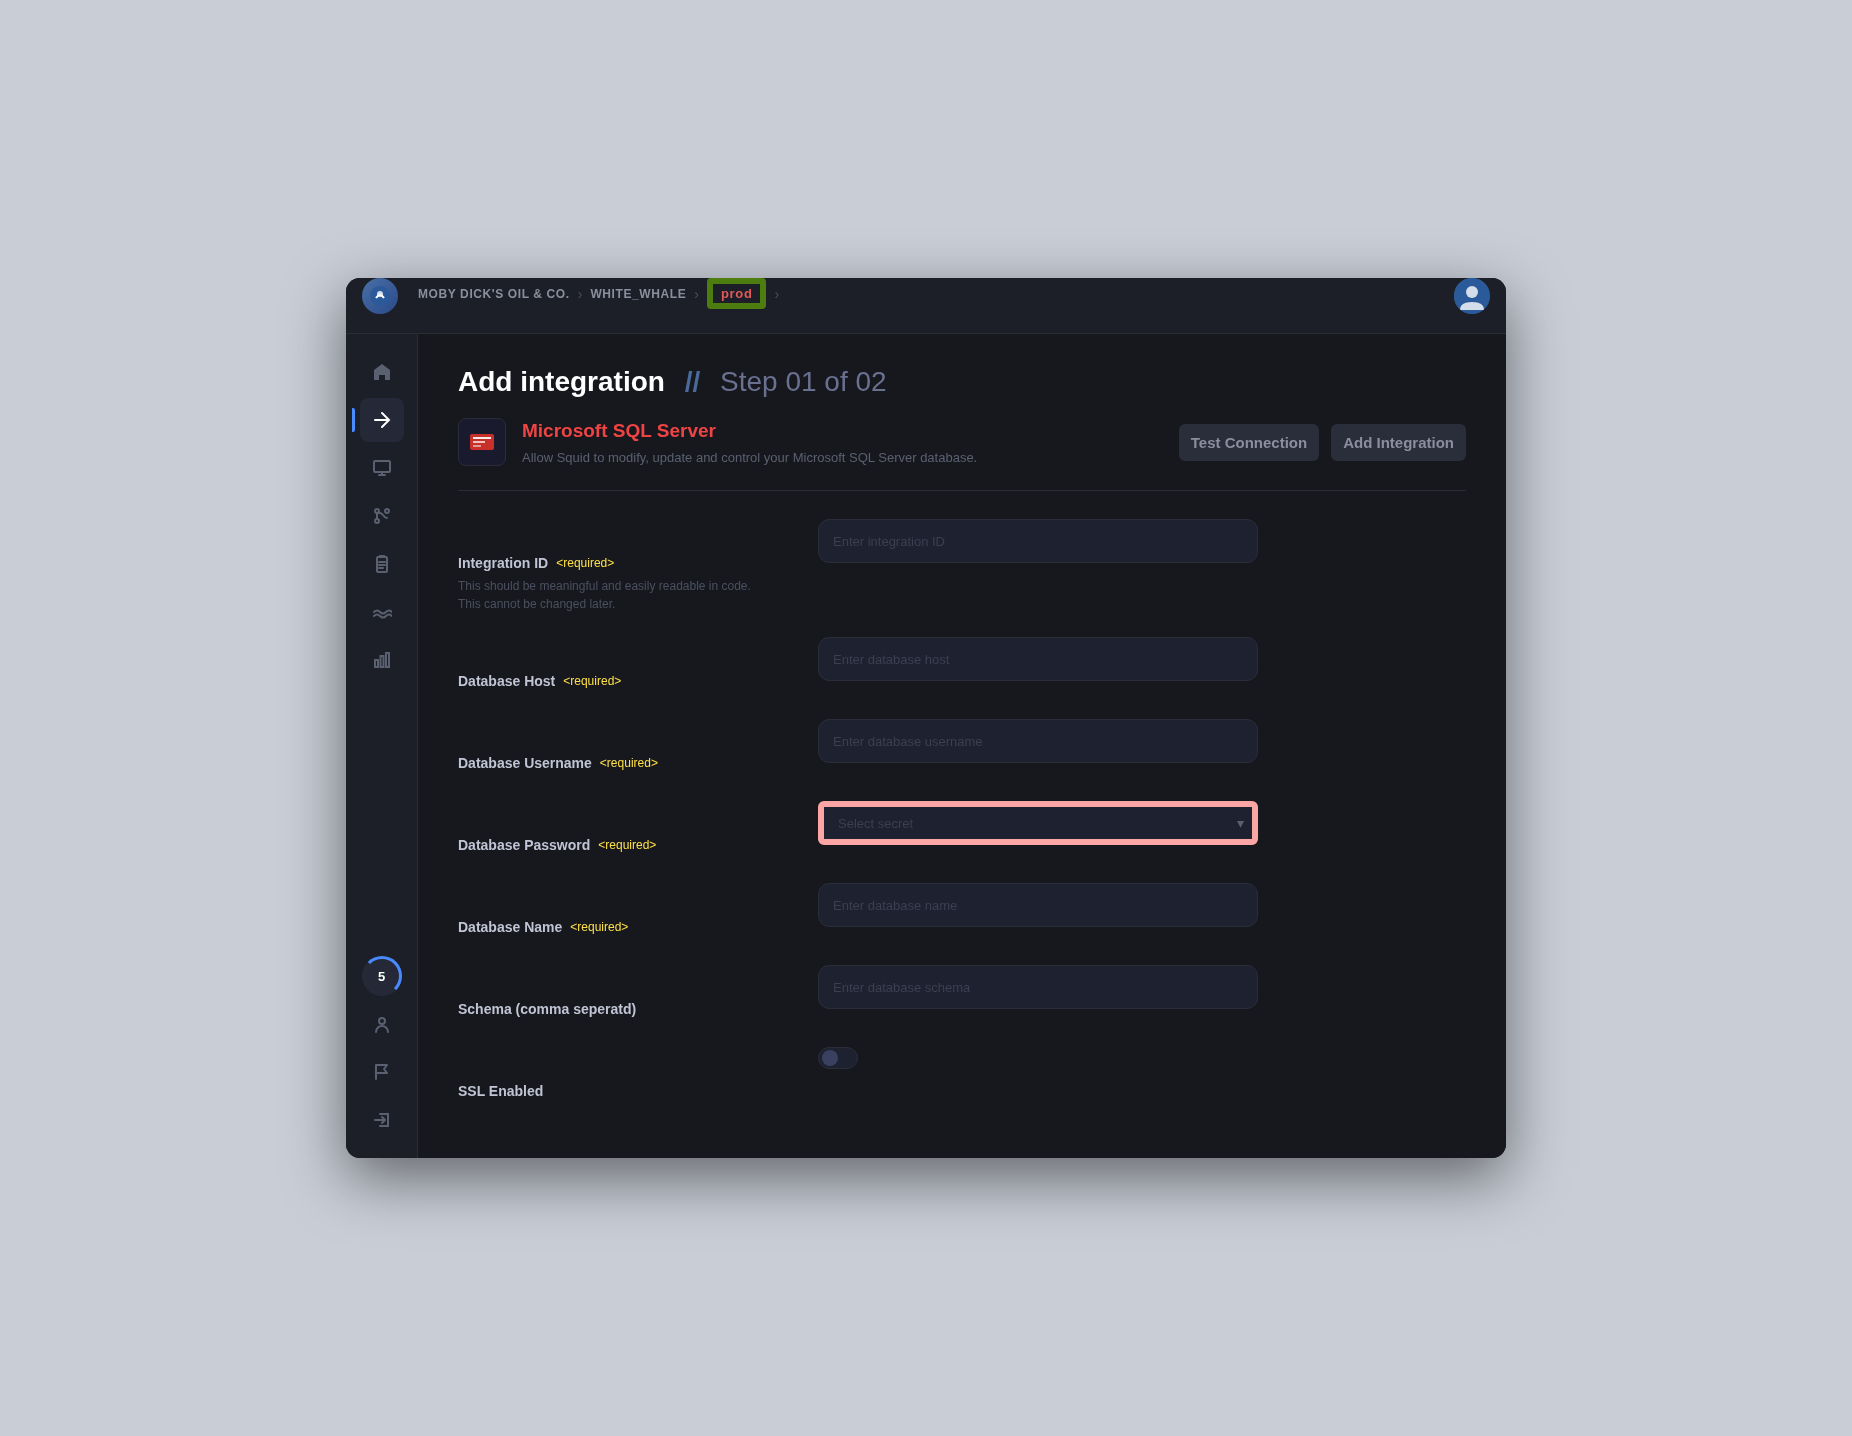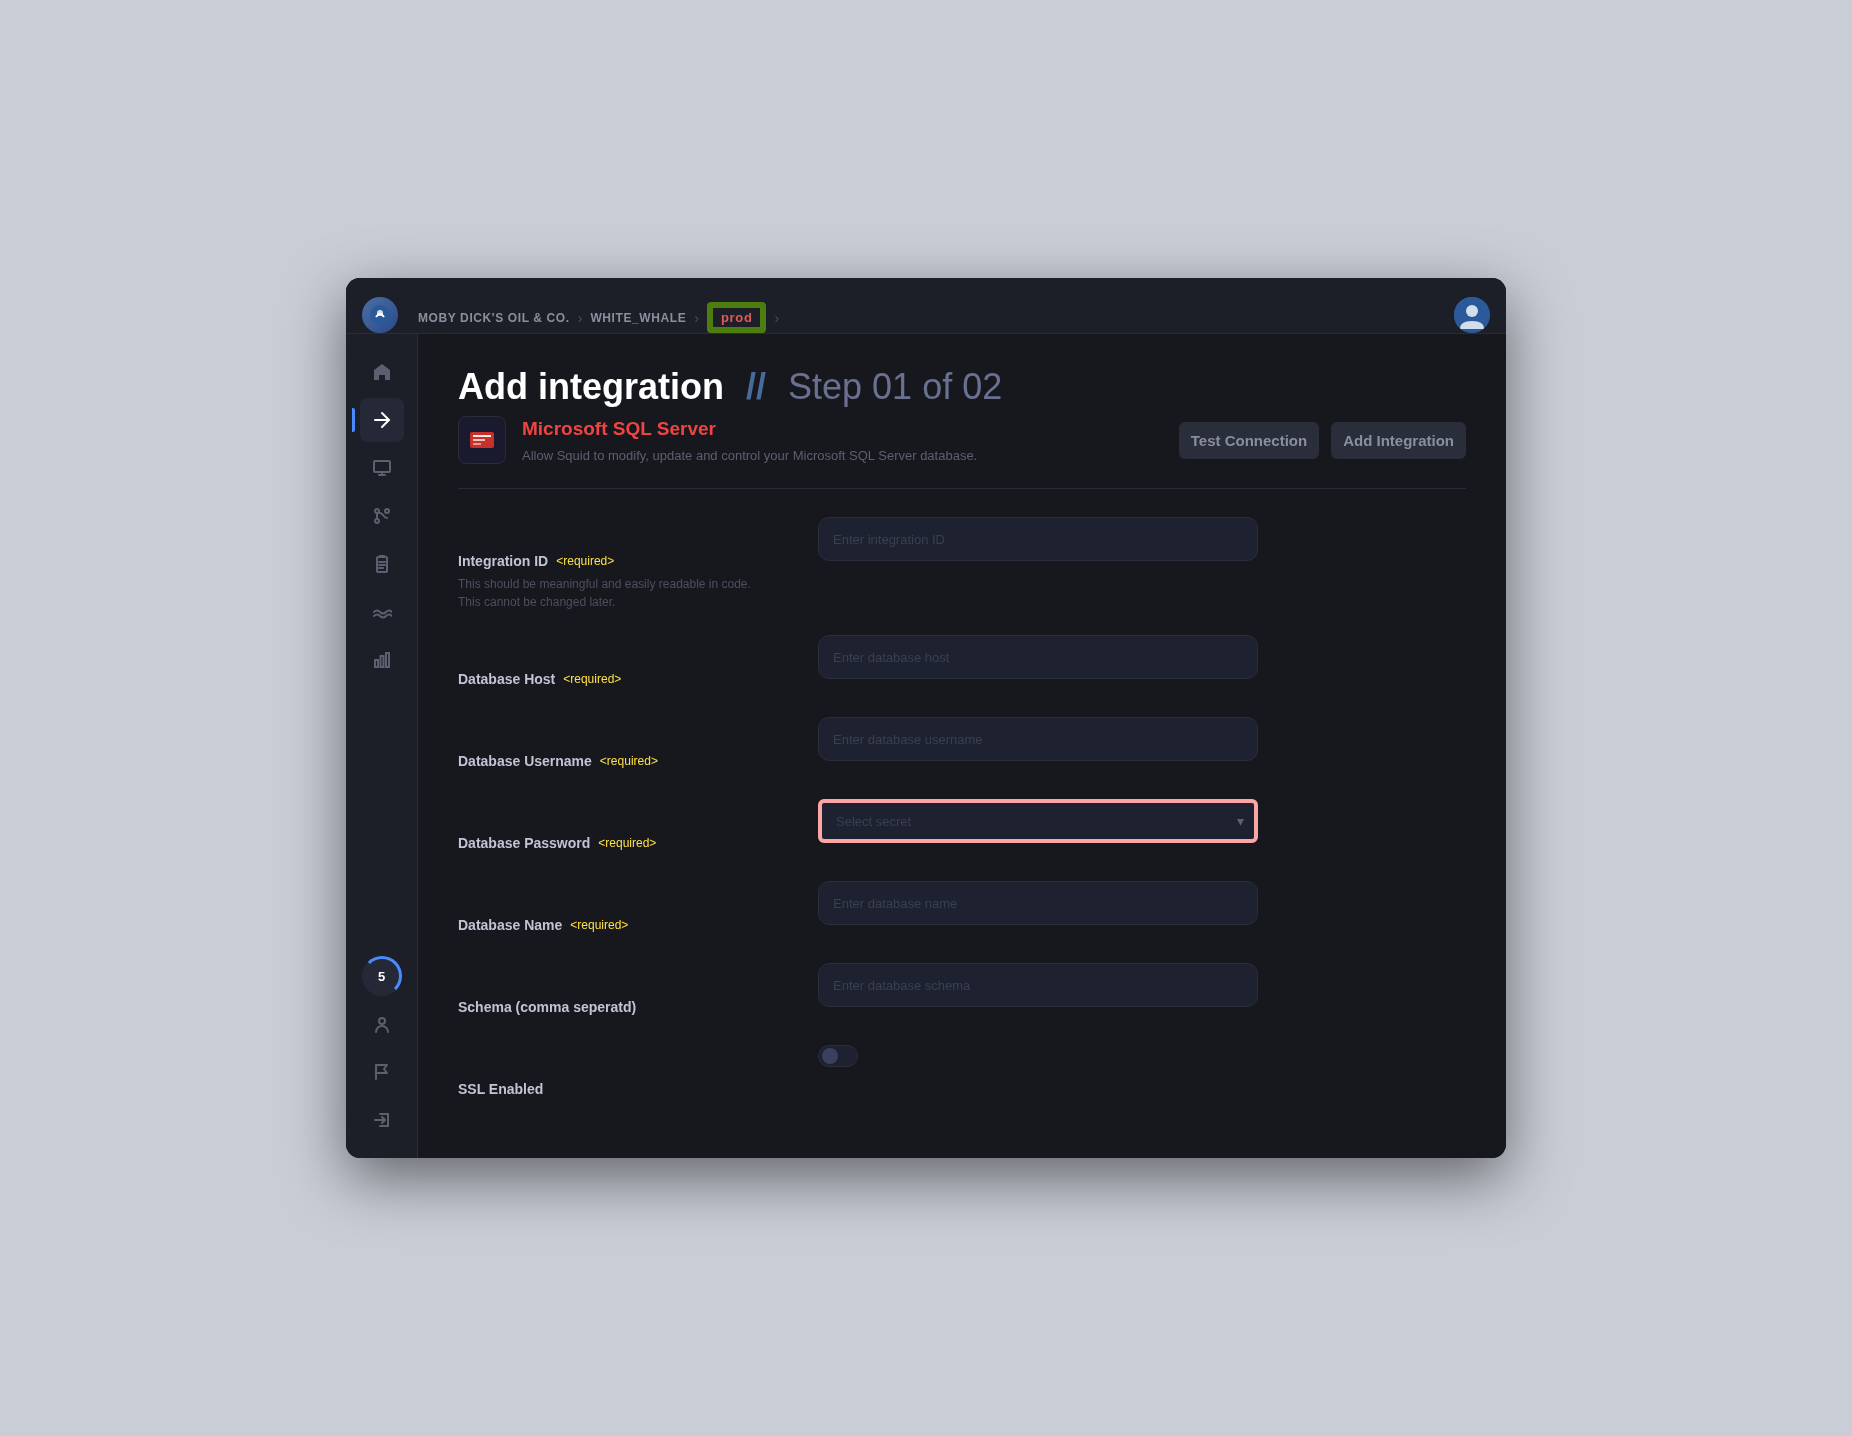--- a/index.html
+++ b/index.html
@@ -19,21 +19,21 @@
       display: flex;
       flex-direction: column;
       overflow: hidden;
       box-shadow: 0 20px 60px rgba(0,0,0,0.5);
     }
     
     .topbar {
       height: 56px;
       background: #1c1f28;
       display: flex;
-      align-items: flex-end;
+      align-items: flex-start;
       padding: 0 16px;
       border-bottom: 1px solid #2a2d38;
       flex-shrink: 0;
     }
     .topbar-logo {
       width: 36px;
       height: 36px;
       border-radius: 50%;
       background: linear-gradient(135deg, #4a6fa5, #2a4a8a);
       display: flex;
@@ -148,24 +148,24 @@
       font-weight: 700;
     }
     
     .content {
       flex: 1;
       padding: 32px 40px;
       overflow-y: auto;
       background: #16181e;
     }
     .page-title {
-      font-size: 36px;
+      font-size: 28px;
       font-weight: 700;
       color: #fff;
-      margin-bottom: 8px;
+      margin-bottom: 20px;
     }
     .page-title .separator {
       color: #4a6a9a;
       margin: 0 12px;
     }
     .page-title .step-text {
       color: #6a7090;
       font-weight: 400;
     }
     
@@ -272,21 +272,21 @@
       color: #c0c4d4;
       outline: none;
       transition: border-color 0.2s;
     }
     .form-input::placeholder { color: #3a4050; }
     .form-select {
       width: 100%;
       max-width: 440px;
       height: 44px;
       background: #1e2130;
-      border: 4px solid #fca5a5;
+      border: 6px solid #fca5a5;
       border-radius: 6px;
       padding: 0 14px;
       font-size: 13px;
       color: #3a4050;
       outline: none;
       appearance: none;
       -webkit-appearance: none;
       cursor: pointer;
       position: relative;
     }

